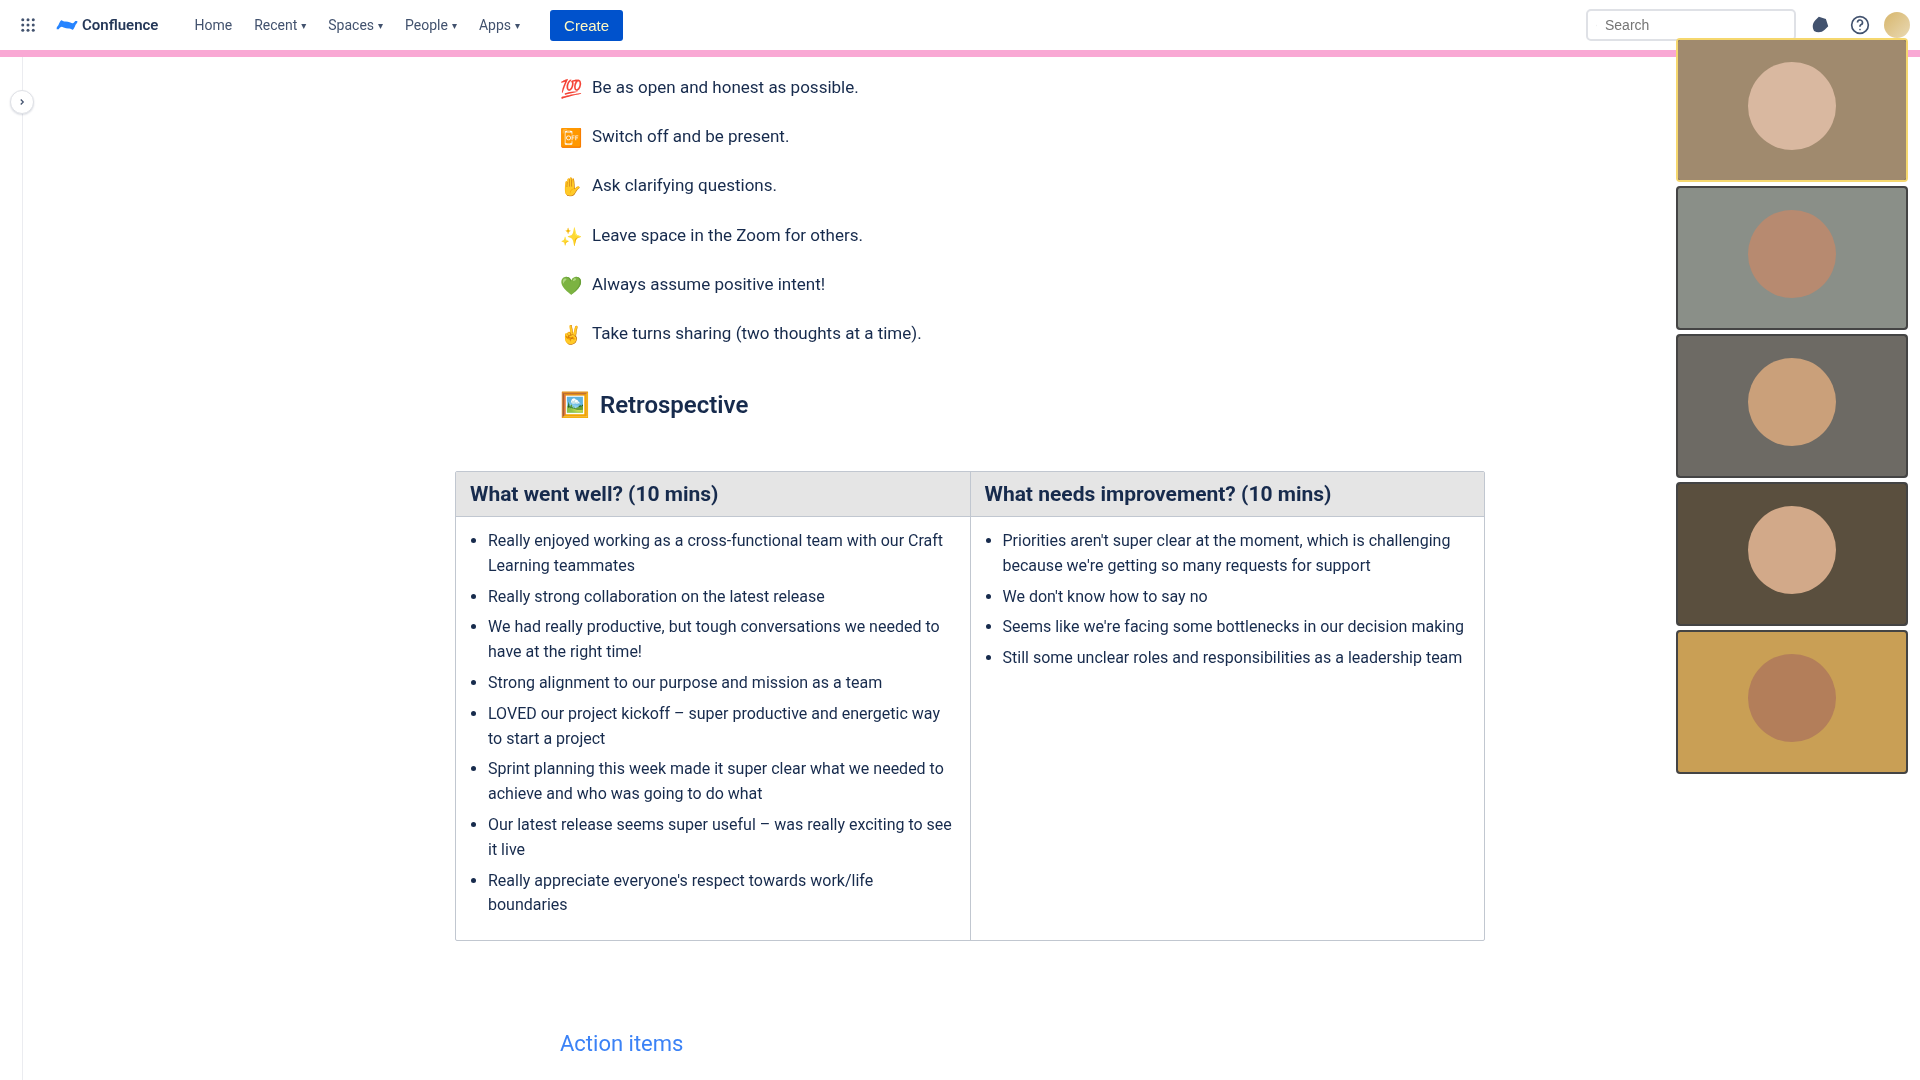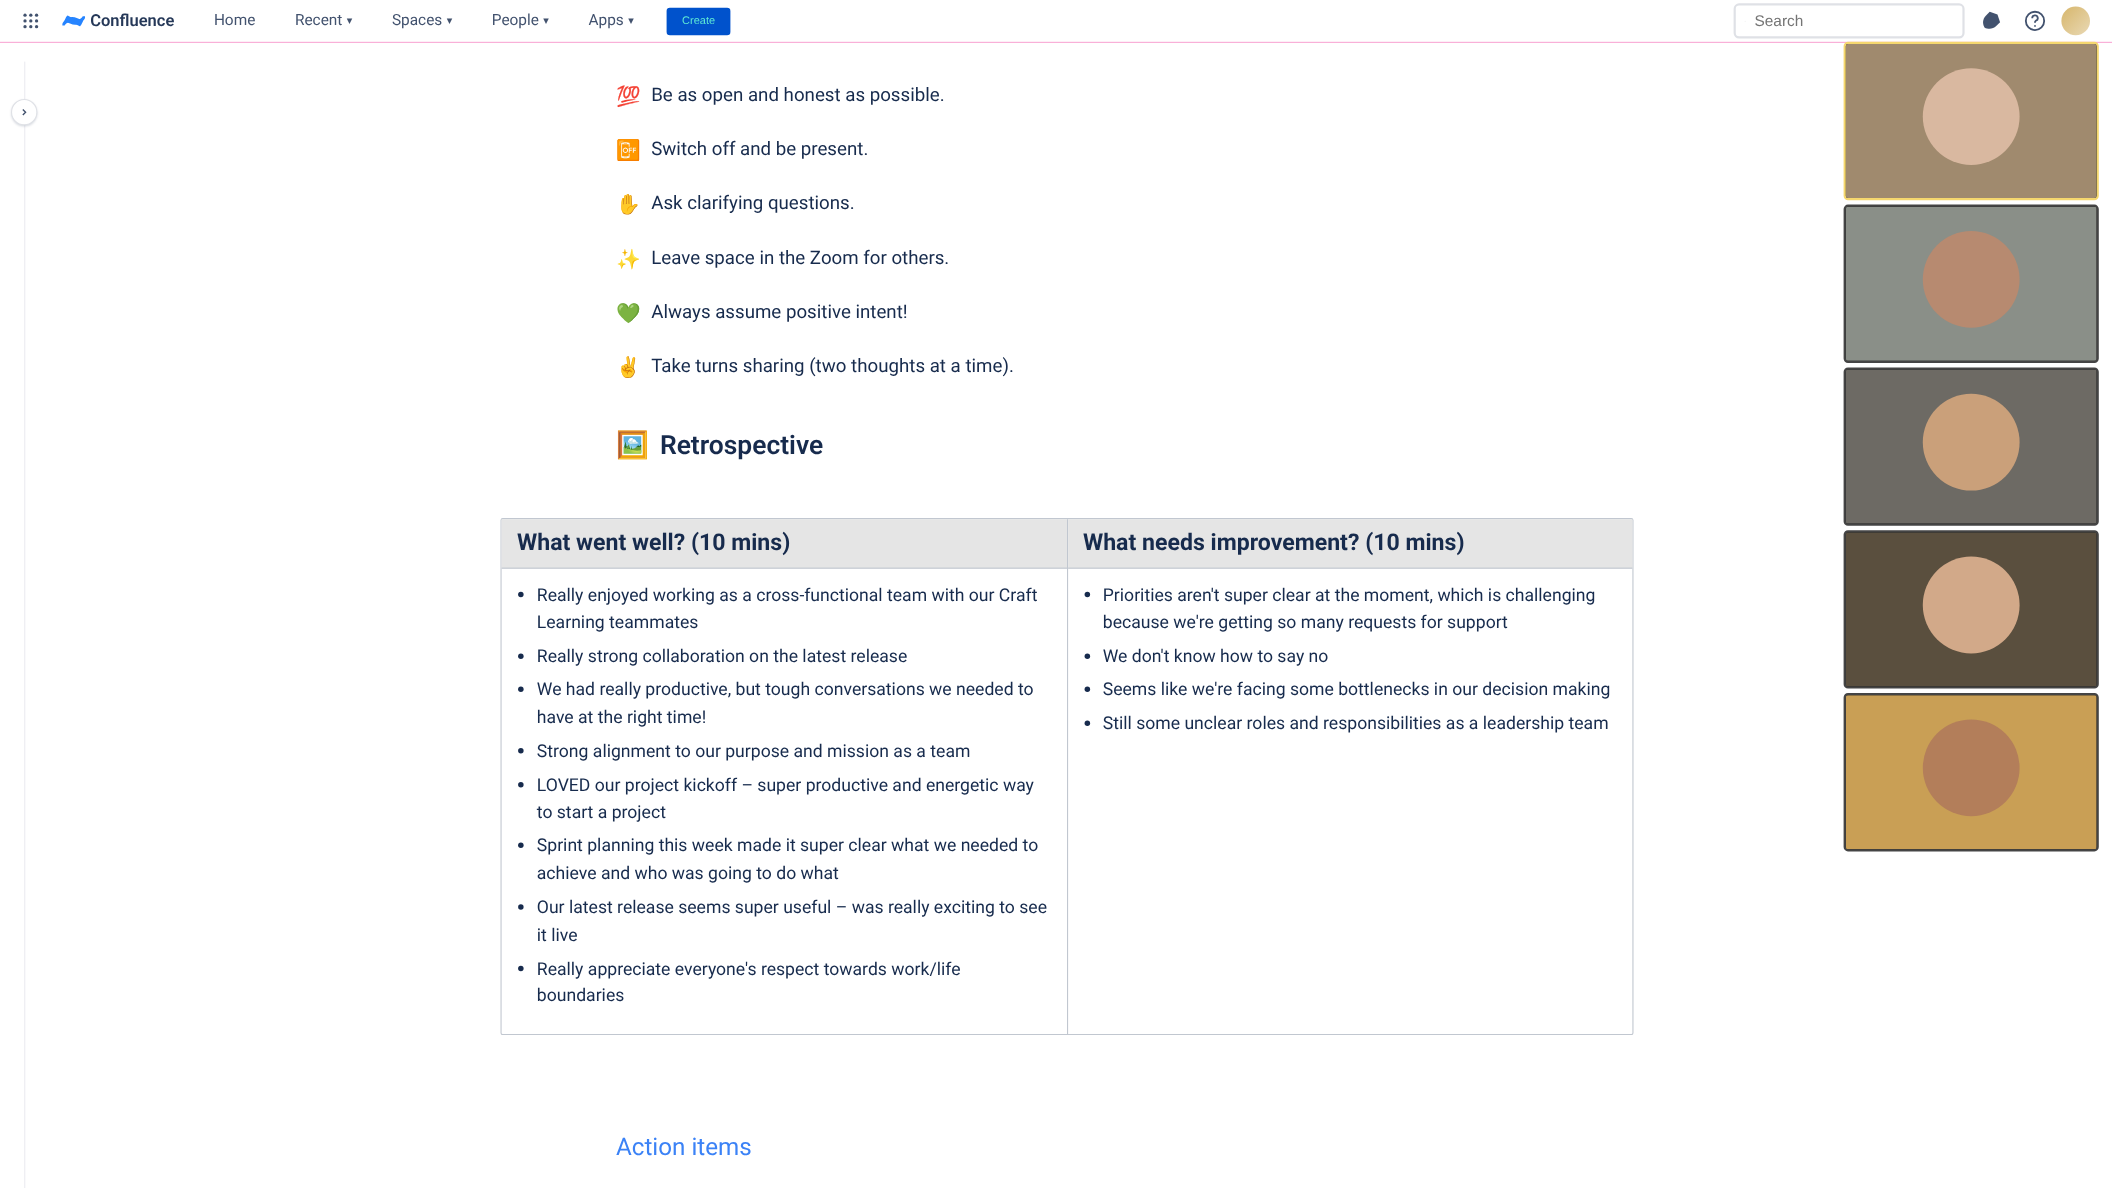--- a/index.html
+++ b/index.html
@@ -11,60 +11,60 @@
     width: 1920px;
     height: 1080px;
     overflow: hidden;
     position: relative;
   }
 
   
   .topbar {
     position: absolute;
     top: 0; left: 0; right: 0;
-    height: 39px;
-    border-bottom: 1px solid #f9a8d4;
+    height: 57px;
+    border-bottom: 7px solid #f9a8d4;
     display: flex;
     align-items: center;
-    padding: 0 20px 0 12px;
+    padding: 0 10px 0 12px;
     background: #fff;
     z-index: 10;
   }
   .topbar-left { display: flex; align-items: center; gap: 6px; }
   .app-switcher {
     width: 32px; height: 32px;
     display: flex; align-items: center; justify-content: center;
     border-radius: 3px;
     cursor: pointer;
   }
   .app-switcher svg { width: 18px; height: 18px; }
   .logo {
     display: flex; align-items: center; gap: 4px;
     padding: 0 6px;
     cursor: pointer;
   }
   .logo-text { font-weight: 600; color: #253858; font-size: 15px; }
-  .nav-items { display: flex; align-items: center; margin-left: 14px; gap: 16px; }
+  .nav-items { display: flex; align-items: center; margin-left: 14px; gap: 2px; }
   .nav-item {
     display: flex; align-items: center; gap: 4px;
     padding: 6px 10px;
     border-radius: 3px;
     font-size: 14px;
     color: #42526E;
     cursor: pointer;
   }
   .chev { font-size: 10px; color: #42526E; }
   .create-btn {
     margin-left: 14px;
     background: #0052CC;
-    color: #5eead4;
+    color: #fef9c3;
     border: none;
     padding: 7px 14px;
     border-radius: 3px;
-    font-size: 10px;
+    font-size: 15px;
     font-weight: 500;
     cursor: pointer;
   }
   .topbar-right {
     margin-left: auto;
     display: flex; align-items: center; gap: 8px;
   }
   .search-box {
     width: 210px;
     height: 32px;

